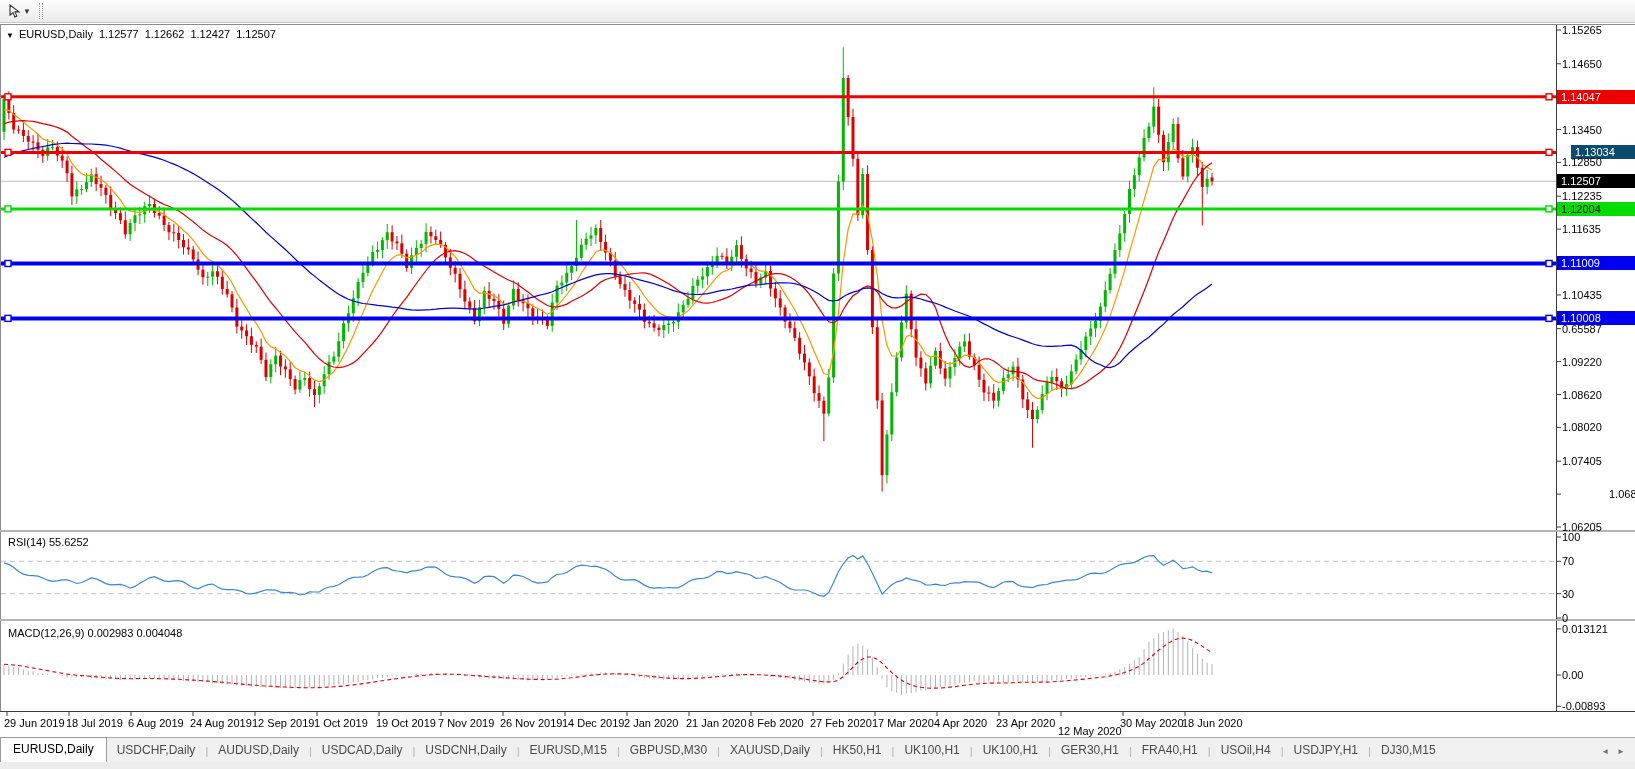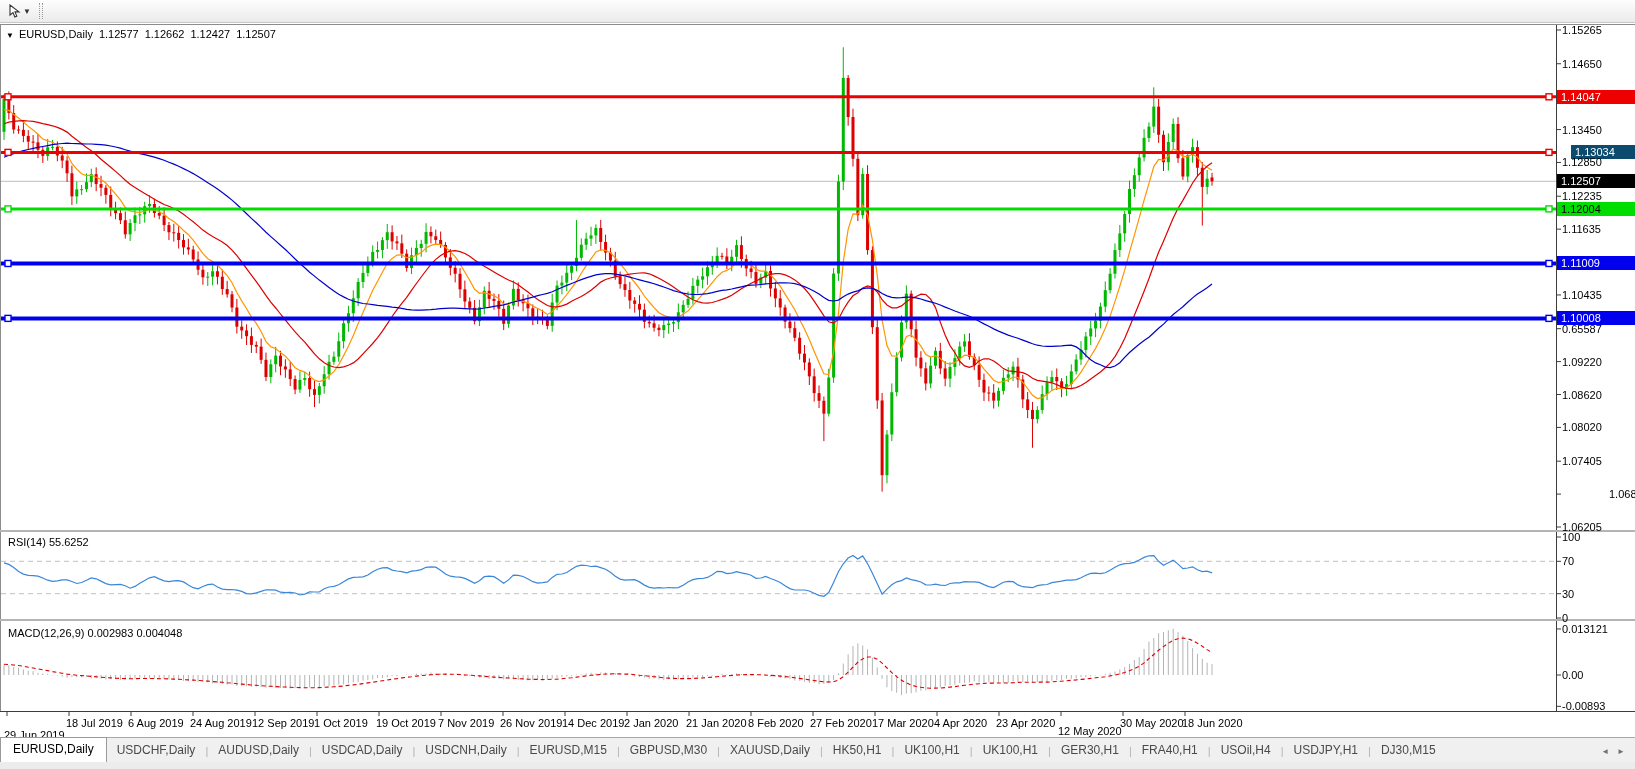--- a/index.html
+++ b/index.html
@@ -918,21 +918,21 @@
       <div class="axis-label" style="top: 455.172px;">1.07405</div>
       <div class="axis-label" style="top: 488.086px; margin-left: 47px;">1.06805</div>
       <div class="axis-label" style="top: 521px;">1.06205</div>
       <div class="axis-label" style="top: 531px;">100</div>
       <div class="axis-label" style="top: 555.3px;">70</div>
       <div class="axis-label" style="top: 587.7px;">30</div>
       <div class="axis-label" style="top: 612px;">0</div>
       <div class="axis-label" style="top: 622.961px;">0.013121</div>
       <div class="axis-label" style="top: 669px;">0.00</div>
       <div class="axis-label" style="top: 700.333px;">-0.00893</div>
-      <div class="date-label" style="left: 4px; margin-top: 12px;">29 Jun 2019</div>
+      <div class="date-label" style="left: 4px;">29 Jun 2019</div>
       <div class="date-label" style="left: 66px;">18 Jul 2019</div>
       <div class="date-label" style="left: 128px;">6 Aug 2019</div>
       <div class="date-label" style="left: 190px;">24 Aug 2019</div>
       <div class="date-label" style="left: 252px;">12 Sep 2019</div>
       <div class="date-label" style="left: 314px;">1 Oct 2019</div>
       <div class="date-label" style="left: 376px;">19 Oct 2019</div>
       <div class="date-label" style="left: 438px;">7 Nov 2019</div>
       <div class="date-label" style="left: 500px;">26 Nov 2019</div>
       <div class="date-label" style="left: 562px;">14 Dec 2019</div>
       <div class="date-label" style="left: 624px;">2 Jan 2020</div>

